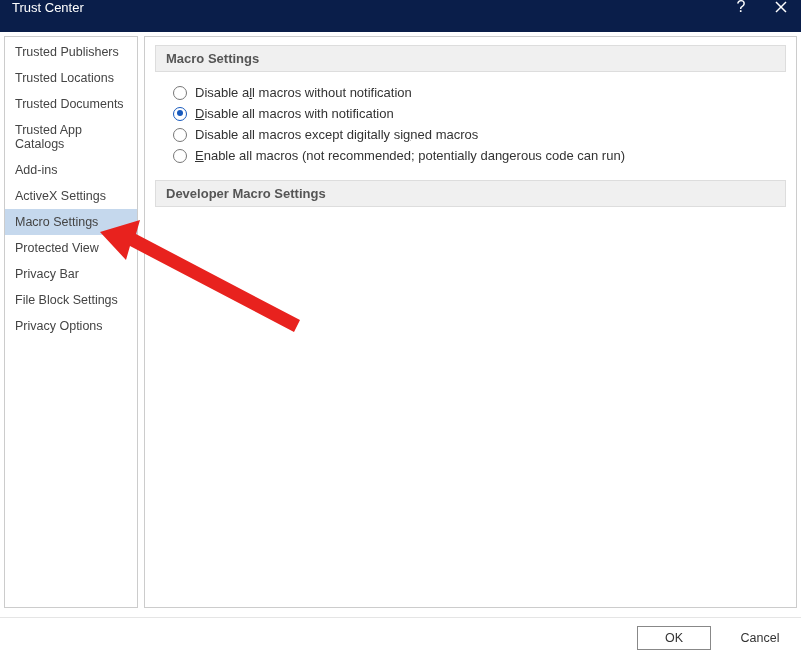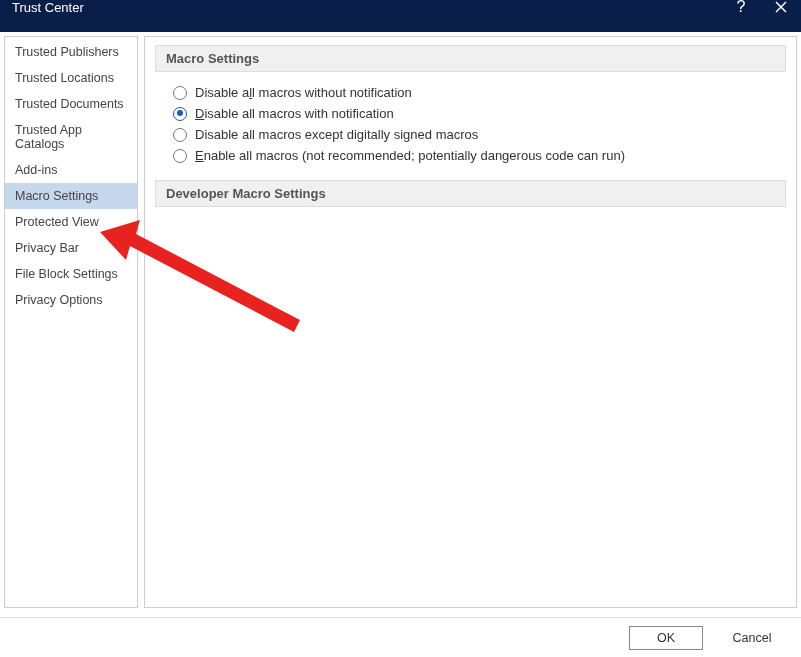--- a/index.html
+++ b/index.html
@@ -101,21 +101,21 @@
     }
     .opt-label { font-size: 13px; color: #333; }
     .opt-label .mn { text-decoration: underline; }
     .footer {
       position: absolute;
       bottom: 0; left: 0; right: 0;
       height: 40px;
       display: flex;
       justify-content: flex-end;
       align-items: center;
-      padding: 0 12px;
+      padding: 0 4px;
       gap: 12px;
       border-top: 1px solid #e5e5e5;
     }
     .btn {
       min-width: 74px;
       height: 24px;
       padding: 0 10px;
       font-size: 12.5px;
       display: flex;
       align-items: center;
@@ -145,20 +145,21 @@
   </div>
 </div>
 
 <div class="content">
   <div class="sidebar">
     <div class="sidebar-item"><span>Trusted Publishers</span></div>
     <div class="sidebar-item"><span>Trusted Locations</span></div>
     <div class="sidebar-item"><span>Trusted Documents</span></div>
     <div class="sidebar-item"><span>Trusted App Catalogs</span></div>
     <div class="sidebar-item"><span>Add-ins</span></div>
+    <div class="sidebar-item"><span>ActiveX Settings</span></div>
     <div class="sidebar-item selected"><span>Macro Settings</span></div>
     <div class="sidebar-item"><span>Protected View</span></div>
     <div class="sidebar-item"><span>Privacy Bar</span></div>
     <div class="sidebar-item"><span>File Block Settings</span></div>
     <div class="sidebar-item"><span>Privacy Options</span></div>
   </div>
 
   <div class="main">
     <div class="section-header">Macro Settings</div>
     <div class="option-group">

